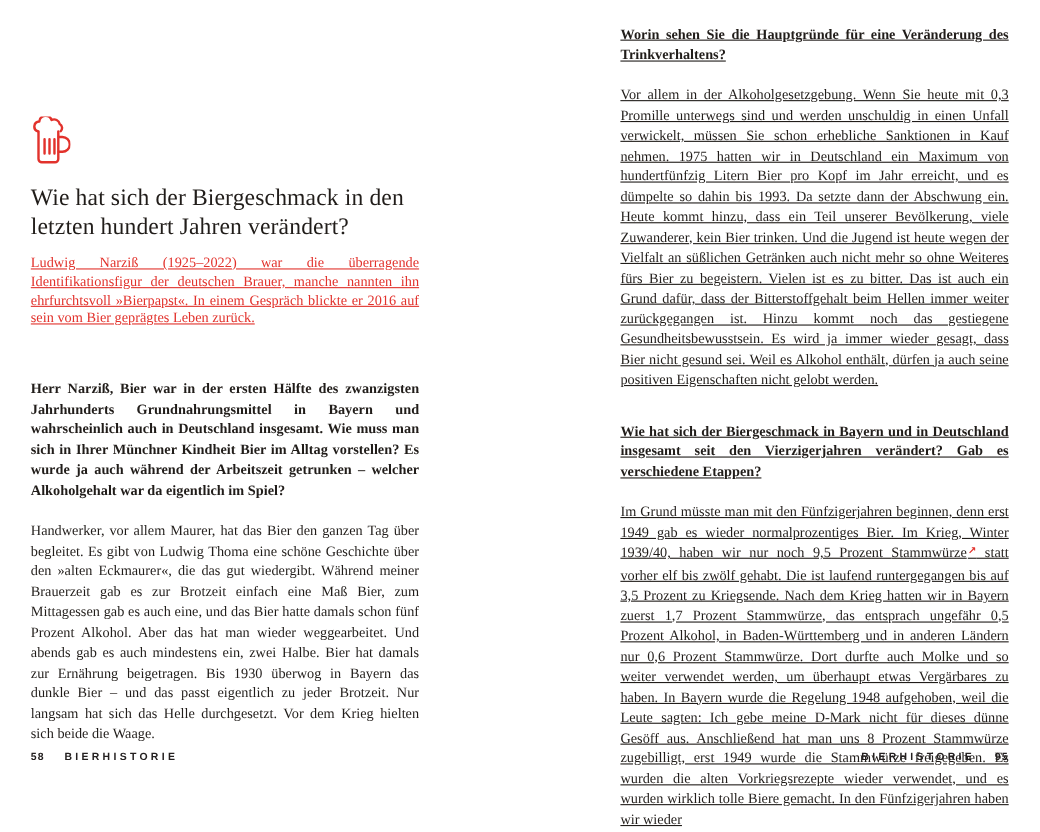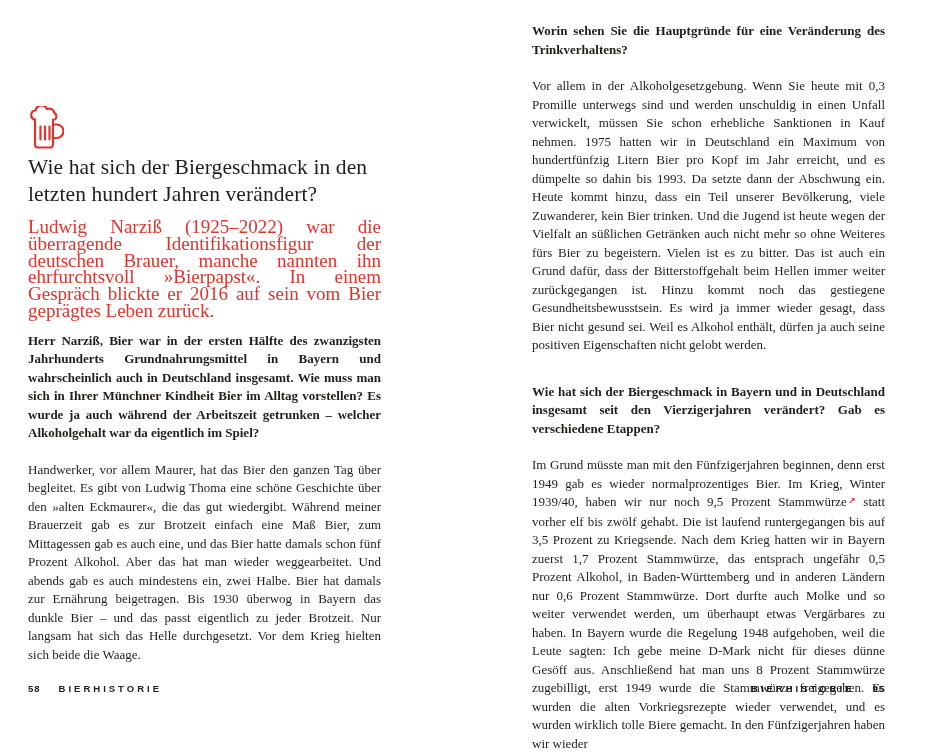--- a/index.html
+++ b/index.html
@@ -7,53 +7,54 @@
   body {
     background: #ffffff;
     color: #211d1a;
     font-family: "Liberation Serif", "DejaVu Serif", serif;
     position: relative;
     overflow: hidden;
   }
   .spread { position: absolute; inset: 0; }
   .page { position: absolute; top: 0; height: 756px; width: 353px; }
   .page.left  { left: 28px; }
-  .page.right { left: 532px; }
+  .page.right { left: 564px; text-decoration: underline; }
 
   
   .chapter-head { margin-top: 106px; }
   .icon-wrap { height: 46px; }
   .headline {
-    margin-top: 2px;
+    margin-top: 14px;
     font-size: 21.5px;
     line-height: 26.5px;
     font-weight: 500;
     color: #211d1a;
     letter-spacing: 0.1px;
   }
   .lead {
     margin-top: 12px;
     color: #e2322c;
-    font-size: 19px;
+    font-size: 13px;
     line-height: 16.8px;
     text-align: justify;
     hyphens: auto;
+    text-decoration: underline;
   }
 
   
   p.body-text {
     font-size: 13px;
     line-height: 18.5px;
     text-align: justify;
     hyphens: auto;
   }
   p.q { font-weight: bold; }
   .gap-md { margin-top: 18px; }
   .gap-lg { margin-top: 28px; }
-  .gap-first-left { margin-top: 12px; font-family: Liberation Serif, serif; }
+  .gap-first-left { margin-top: 46px; font-family: Liberation Serif, serif; }
   .gap-first-right { margin-top: 22px; }
 
   .gloss-term { white-space: nowrap; }
   .gloss-arrow {
     color: #e2322c;
     font-family: "DejaVu Sans", sans-serif;
     font-size: 0.72em;
     position: relative;
     top: -2px;
     margin-left: 1px;

